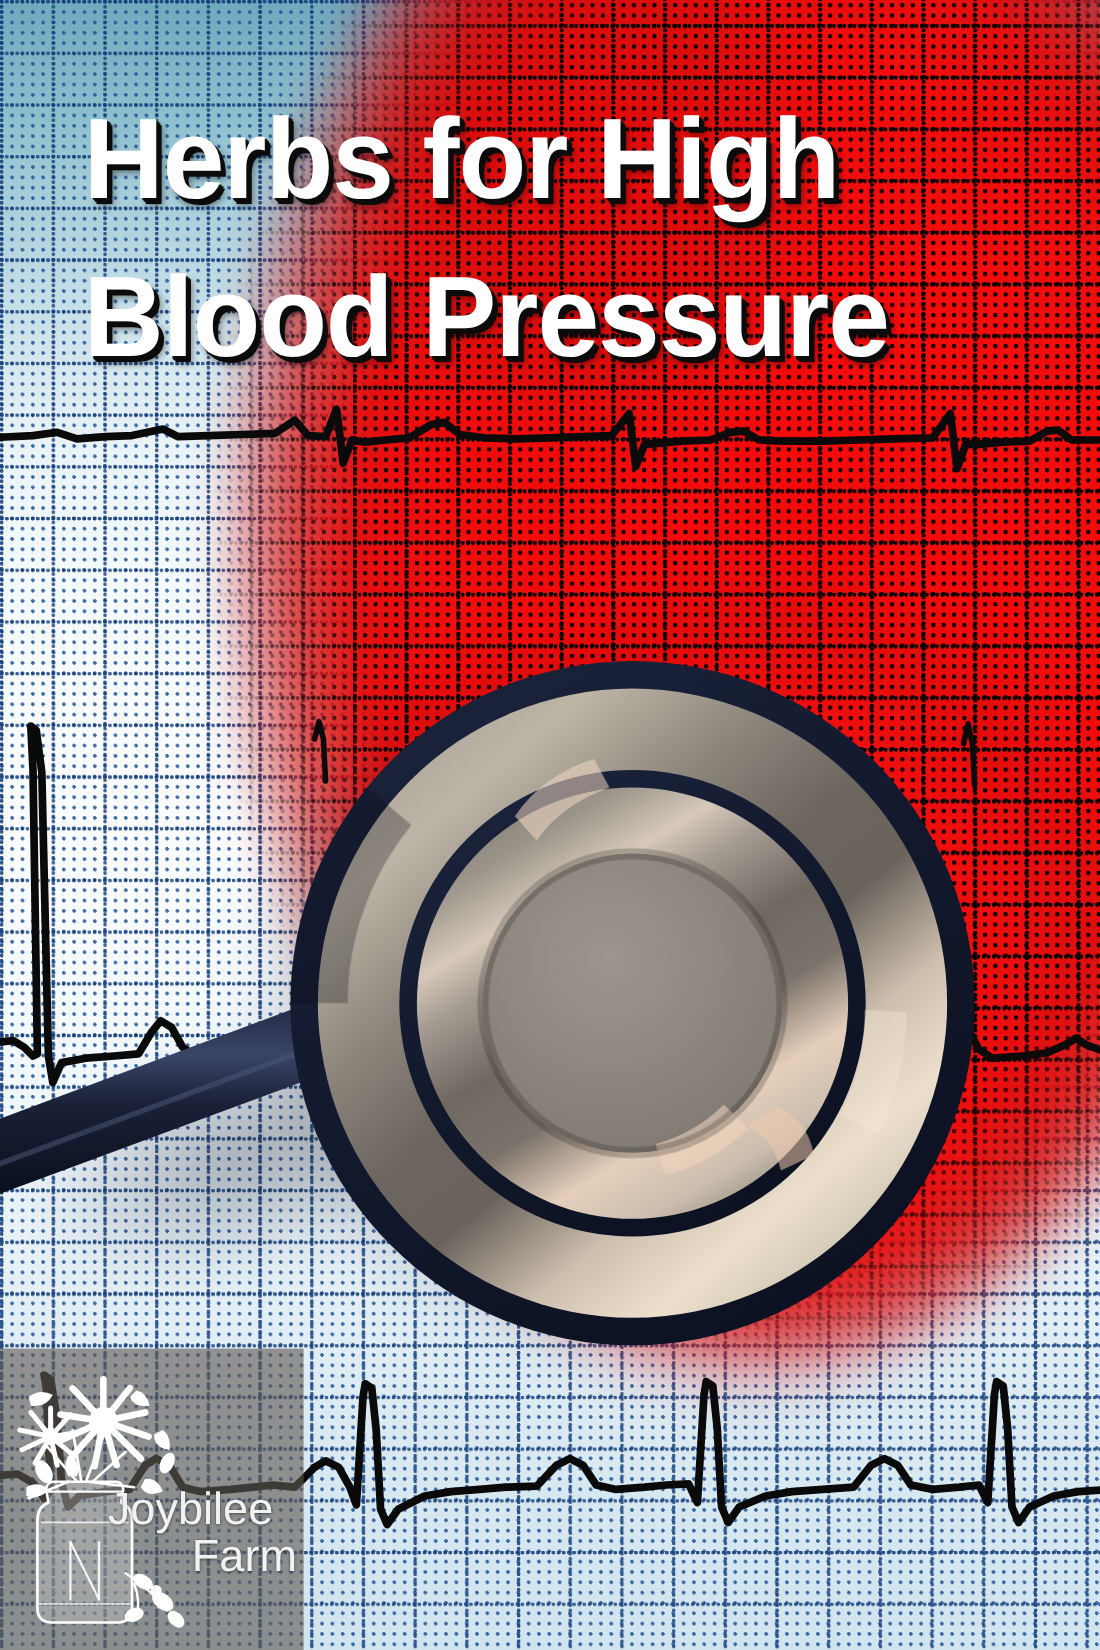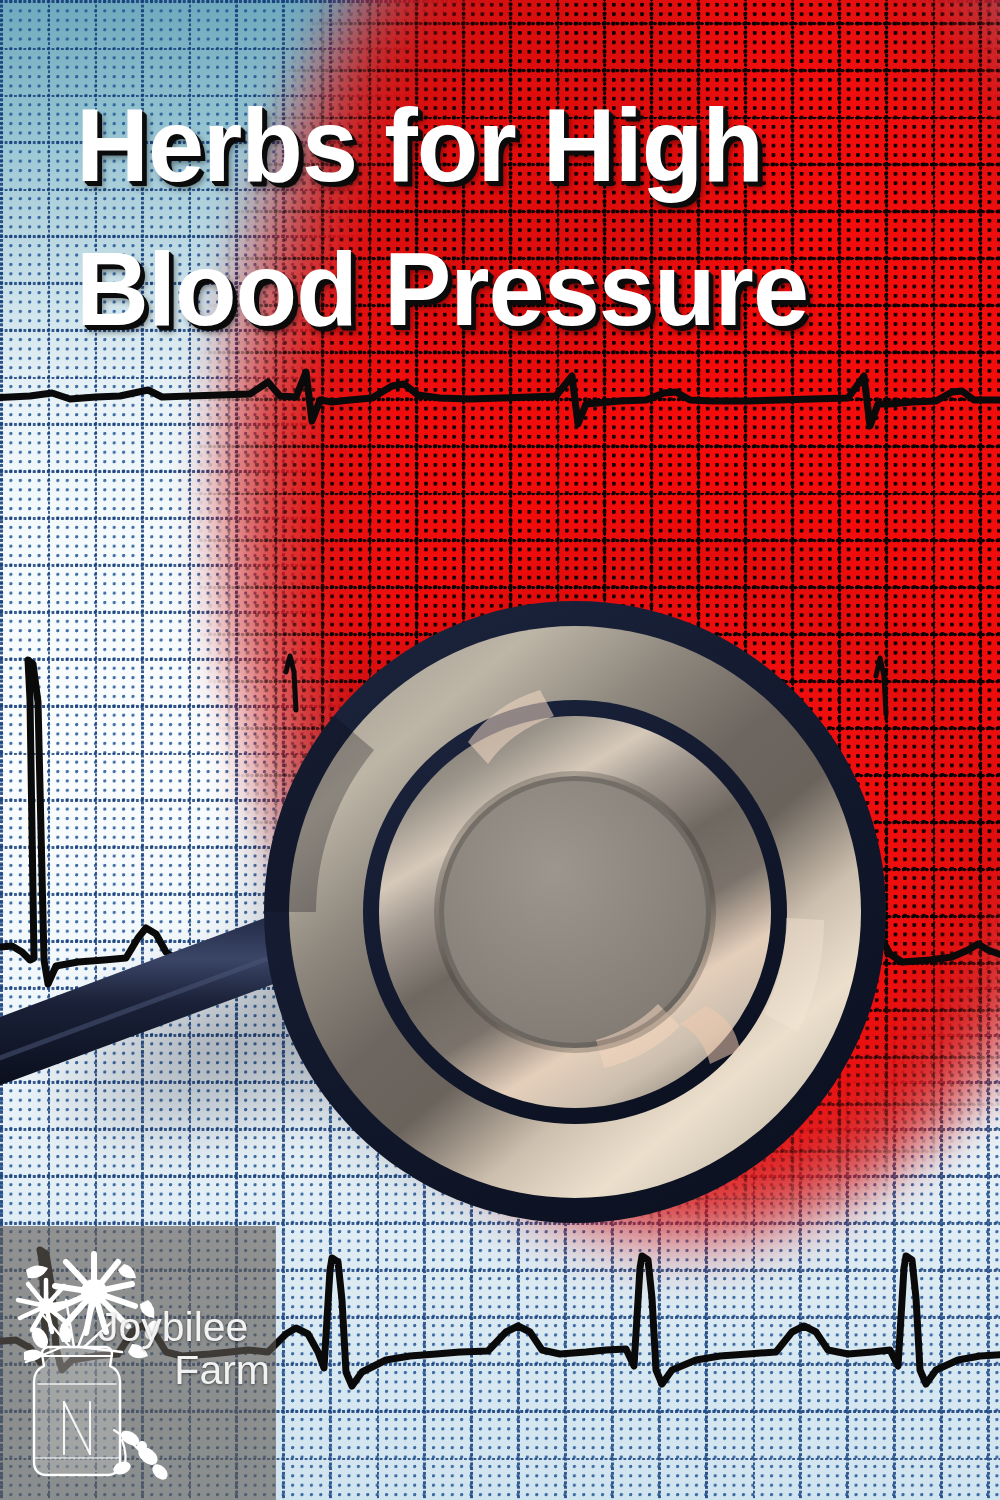--- a/index.html
+++ b/index.html
@@ -133,21 +133,21 @@
   .logo-panel{
     position:absolute;
     left:0;top:1226px;
     width:276px;height:274px;
     background:rgba(96,88,82,.62);
     z-index:45;
   }
   .logo-art{position:absolute;left:2px;top:8px;width:190px;height:250px;}
   .logo-text{
     position:absolute;
-    left:98px;top:1306px;
+    left:98px;top:1350px;
     width:178px;
     z-index:46;
     color:#f2f2f2;
     font-size:41px;
     line-height:1.04;
     font-weight:400;
     text-shadow:0 1px 3px rgba(0,0,0,.5);
     -webkit-user-select:none;user-select:none;
   }
   .logo-text .ln1{display:block;text-align:left;}

